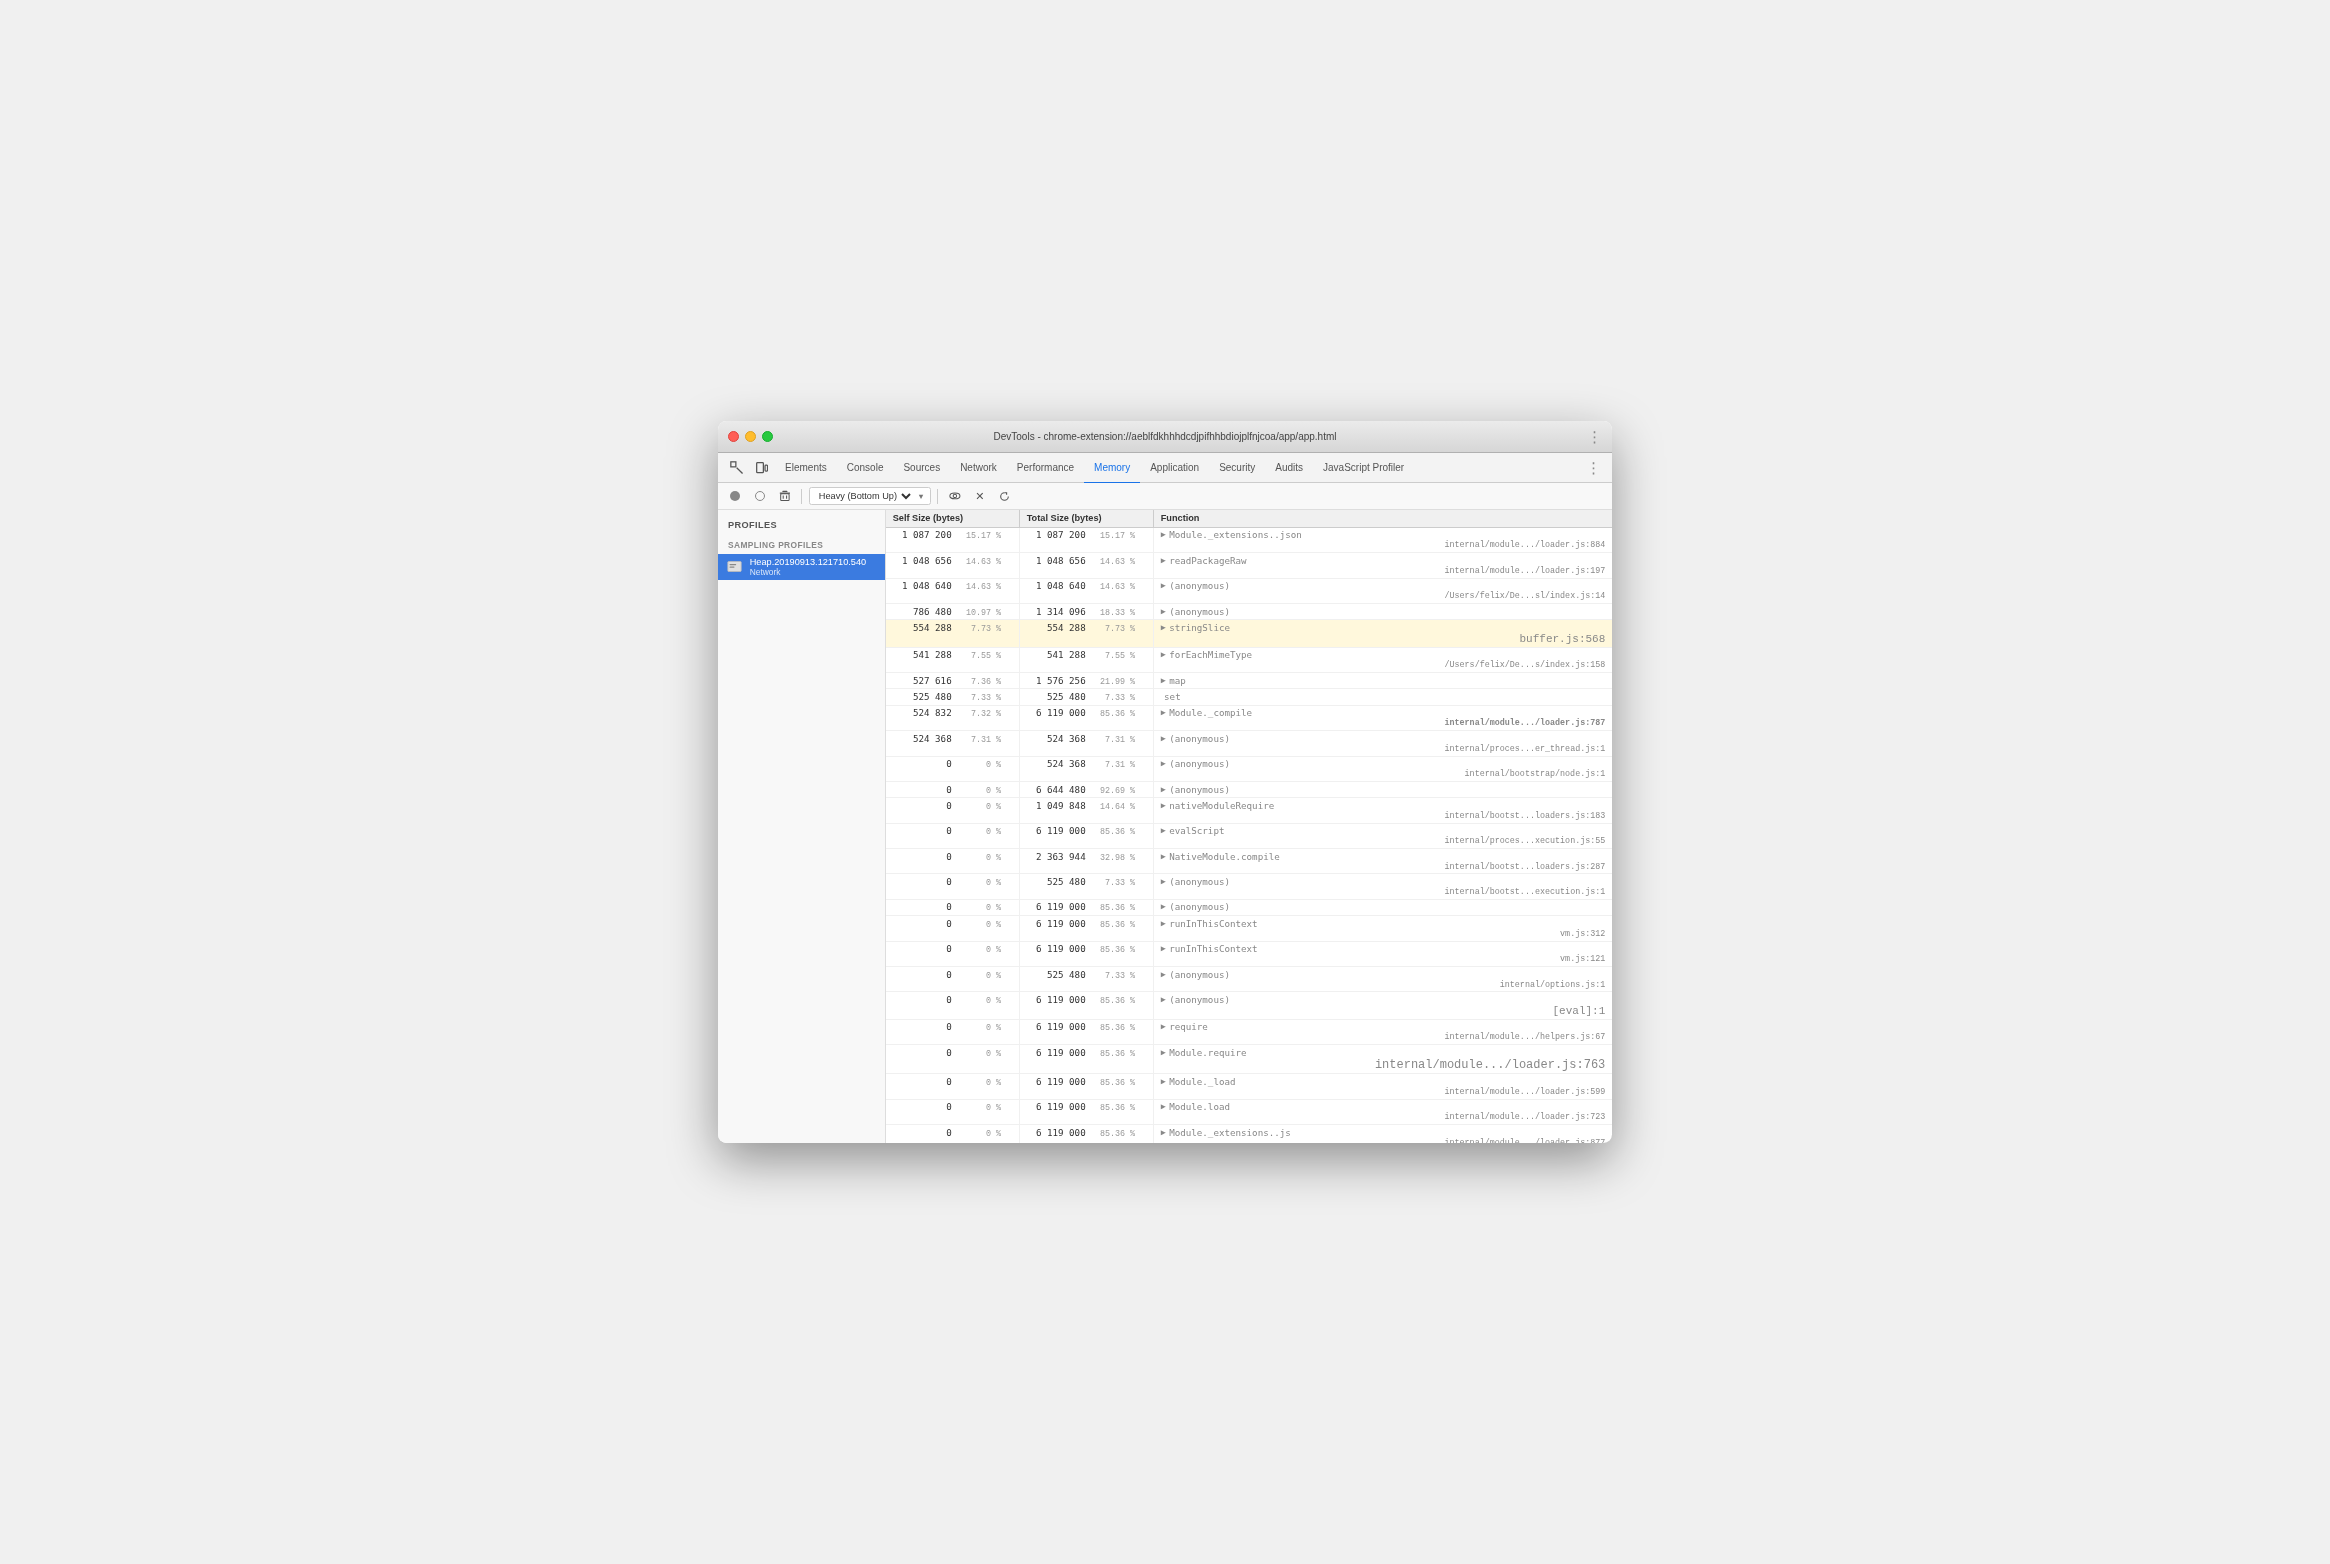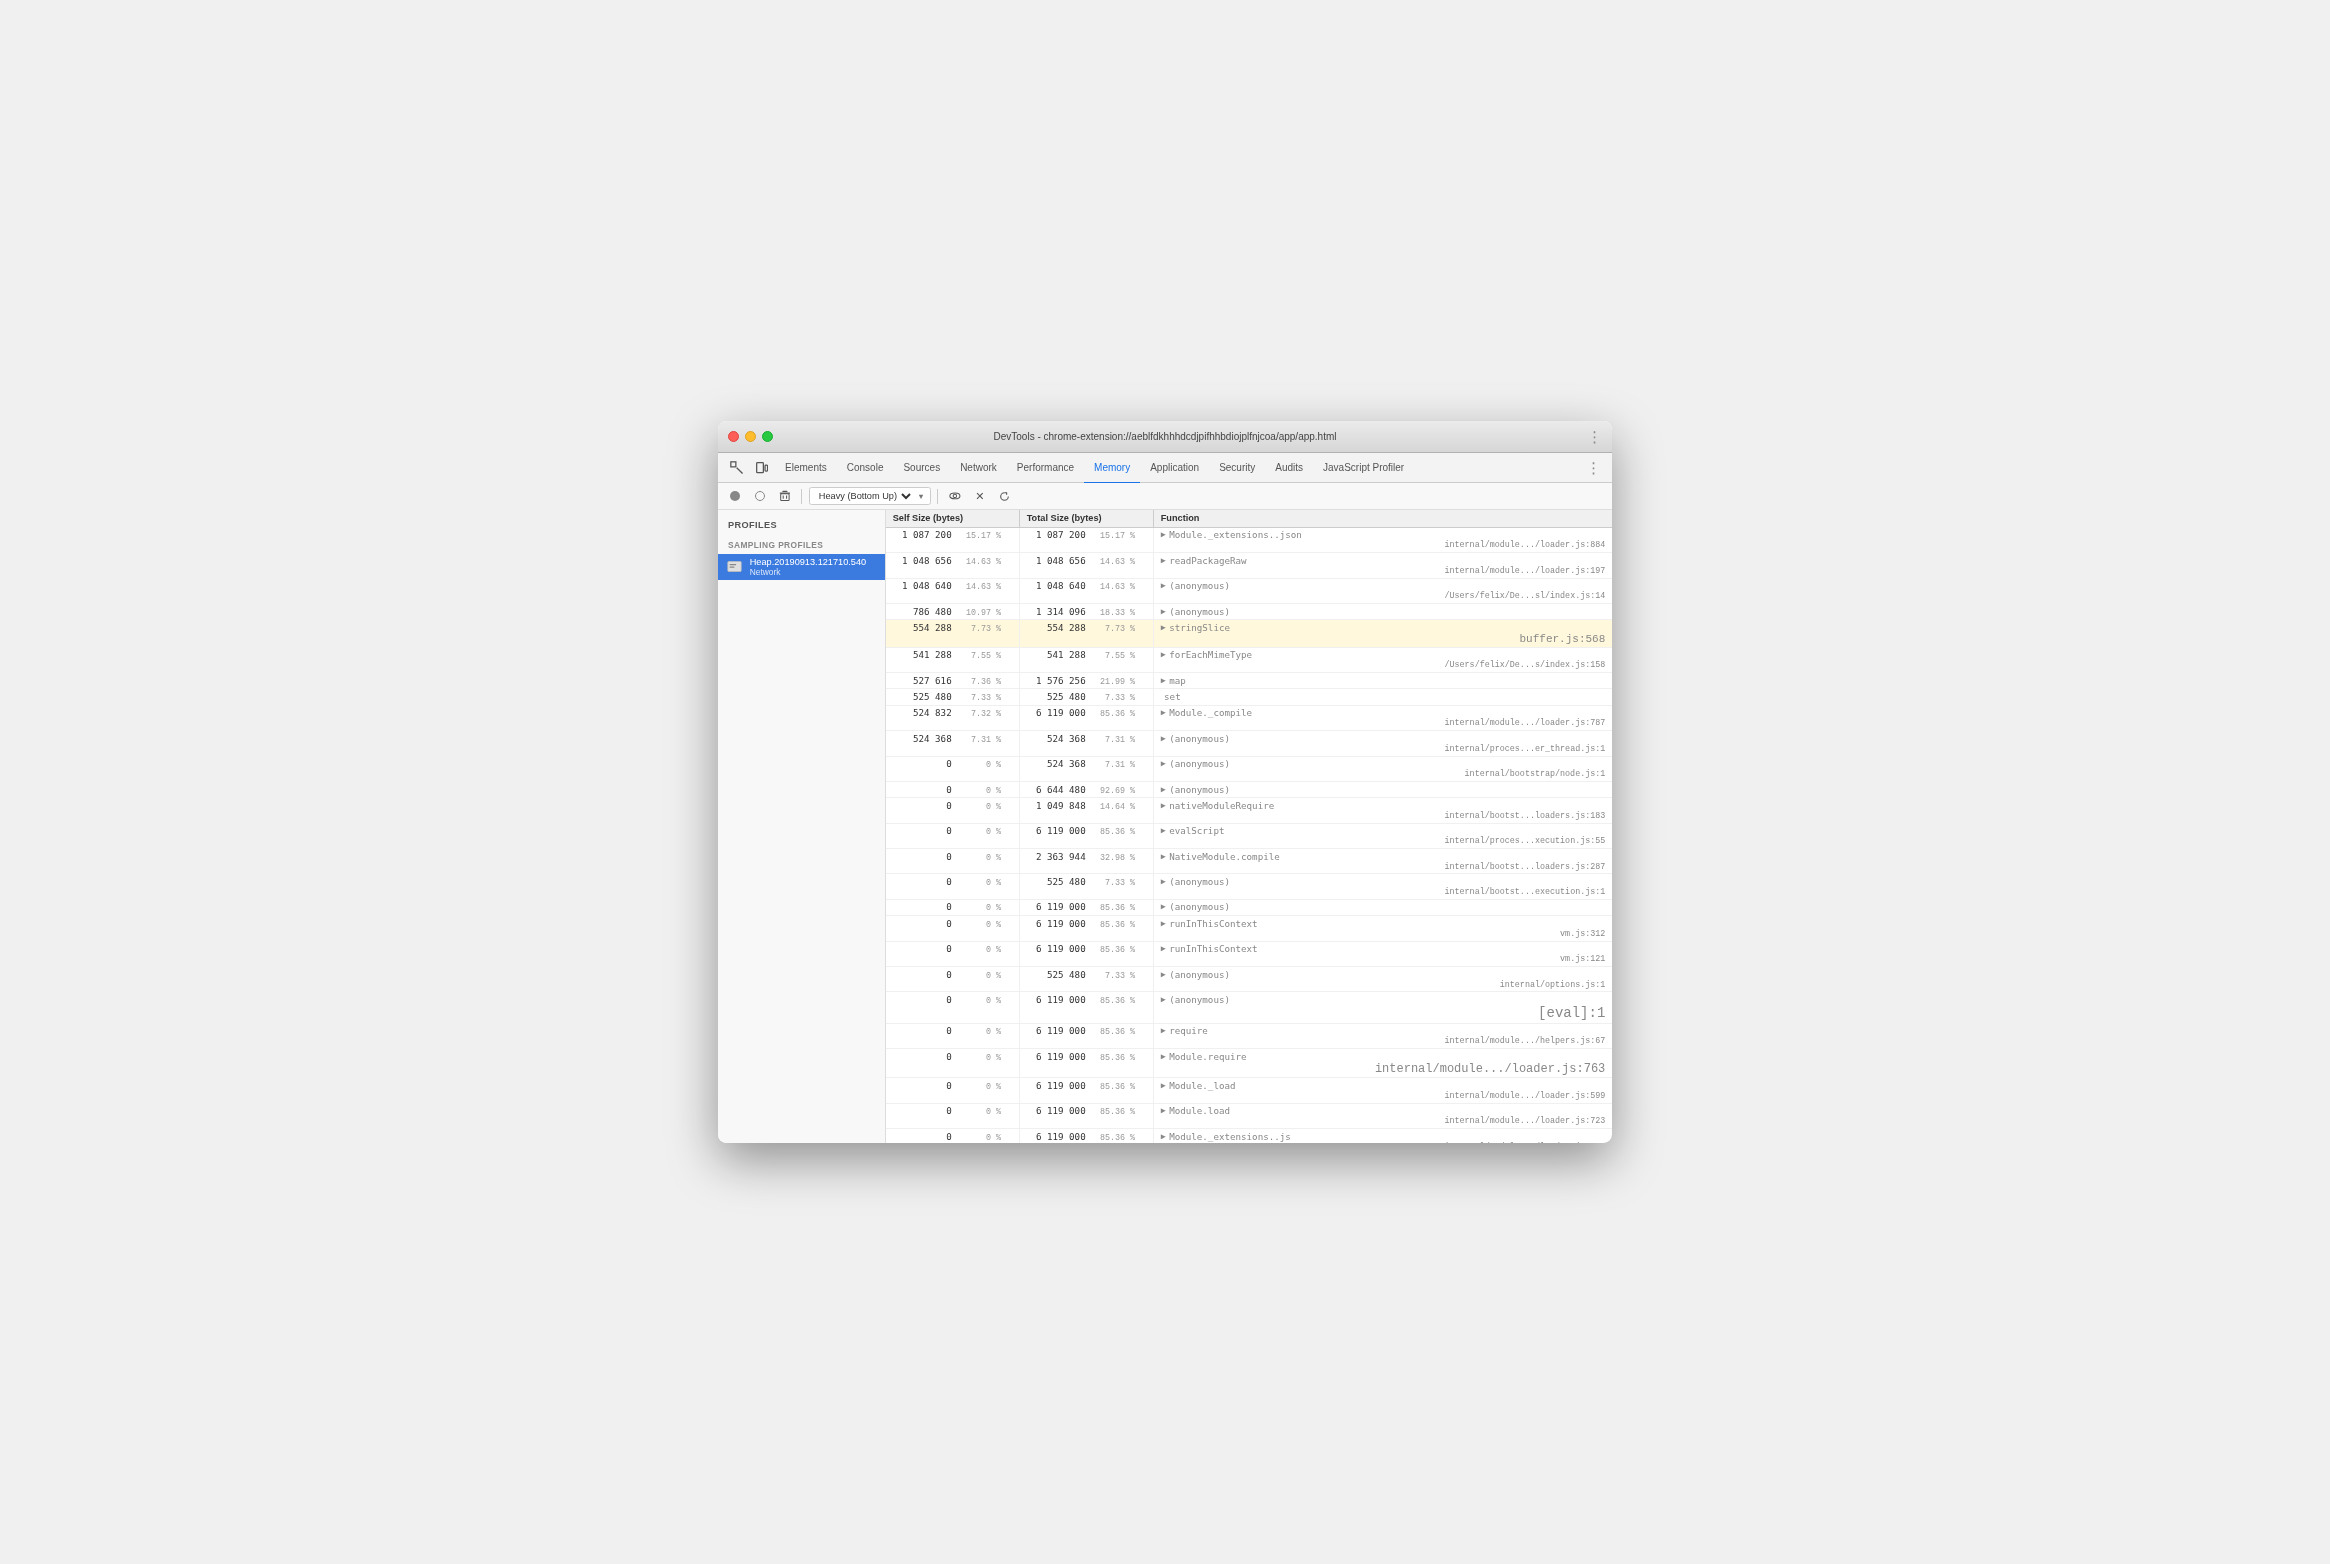--- a/index.html
+++ b/index.html
@@ -470,21 +470,21 @@
             </div>
           </div>
           <div class="table-row" data-interactable="true">
             <div class="td" data-interactable="false"><span class="size-num">524 832</span><span class="size-pct">7.32 %</span></div>
             <div class="td" data-interactable="false"><span class="size-num">6 119 000</span><span class="size-pct">85.36 %</span></div>
             <div class="td" data-interactable="true">
               <span class="fn-cell">
                 <span class="fn-arrow" data-interactable="false">▶</span>
                 <span class="fn-name" data-interactable="false">Module._compile</span>
               </span>
-              <span style="float:right;color:#888;font-size:8.4px;" data-interactable="false">internal/module.../loader.js:787</span>
+              <span style="float:right;color:#888;font-size:8.4px;font-weight:bold;" data-interactable="false">internal/module.../loader.js:787</span>
             </div>
           </div>
           <div class="table-row" data-interactable="true">
             <div class="td" data-interactable="false"><span class="size-num">524 368</span><span class="size-pct">7.31 %</span></div>
             <div class="td" data-interactable="false"><span class="size-num">524 368</span><span class="size-pct">7.31 %</span></div>
             <div class="td" data-interactable="true">
               <span class="fn-cell">
                 <span class="fn-arrow" data-interactable="false">▶</span>
                 <span class="fn-name" data-interactable="false">(anonymous)</span>
               </span>
@@ -602,21 +602,21 @@
             </div>
           </div>
           <div class="table-row" data-interactable="true">
             <div class="td" data-interactable="false"><span class="size-num">0</span><span class="size-pct">0 %</span></div>
             <div class="td" data-interactable="false"><span class="size-num">6 119 000</span><span class="size-pct">85.36 %</span></div>
             <div class="td" data-interactable="true">
               <span class="fn-cell">
                 <span class="fn-arrow" data-interactable="false">▶</span>
                 <span class="fn-name" data-interactable="false">(anonymous)</span>
               </span>
-              <span style="float:right;color:#888;font-size:14px;" data-interactable="false">[eval]:1</span>
+              <span style="float:right;color:#888;font-size:11px;" data-interactable="false">[eval]:1</span>
             </div>
           </div>
           <div class="table-row" data-interactable="true">
             <div class="td" data-interactable="false"><span class="size-num">0</span><span class="size-pct">0 %</span></div>
             <div class="td" data-interactable="false"><span class="size-num">6 119 000</span><span class="size-pct">85.36 %</span></div>
             <div class="td" data-interactable="true">
               <span class="fn-cell">
                 <span class="fn-arrow" data-interactable="false">▶</span>
                 <span class="fn-name" data-interactable="false">require</span>
               </span>

